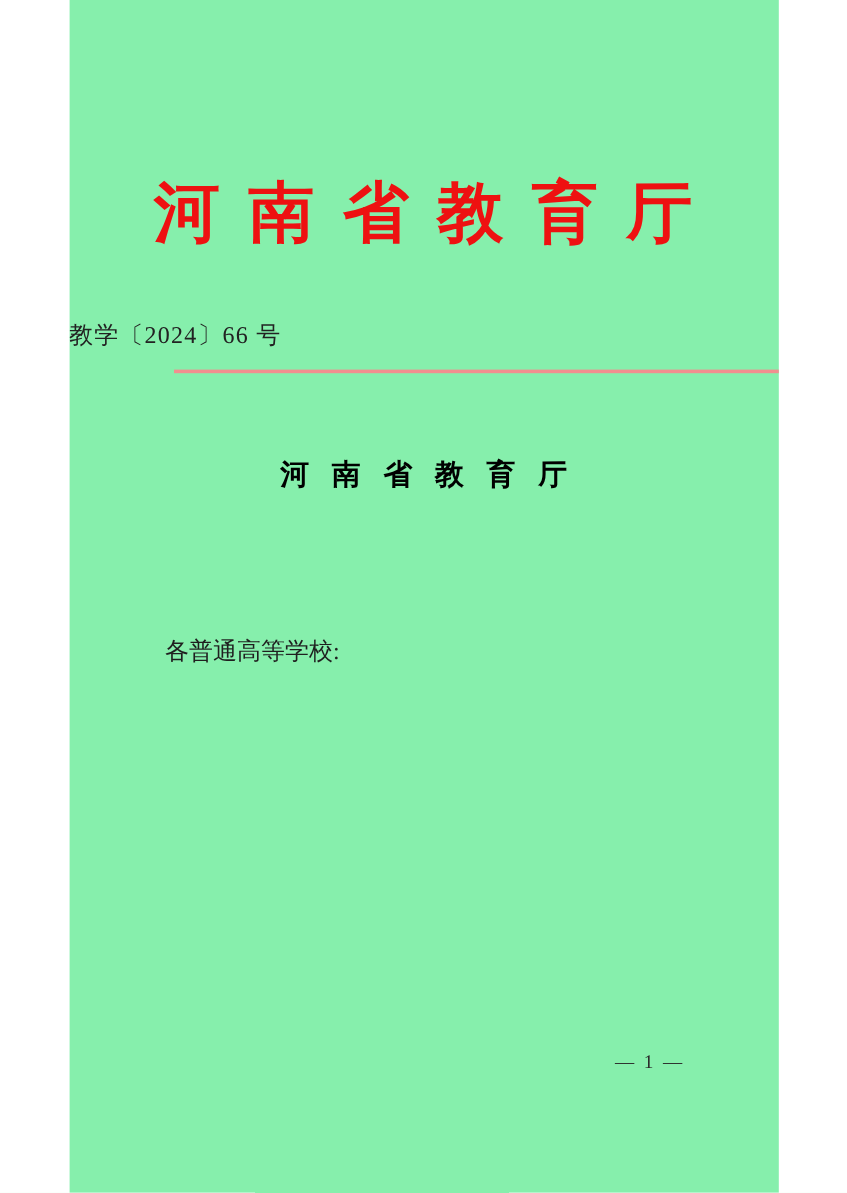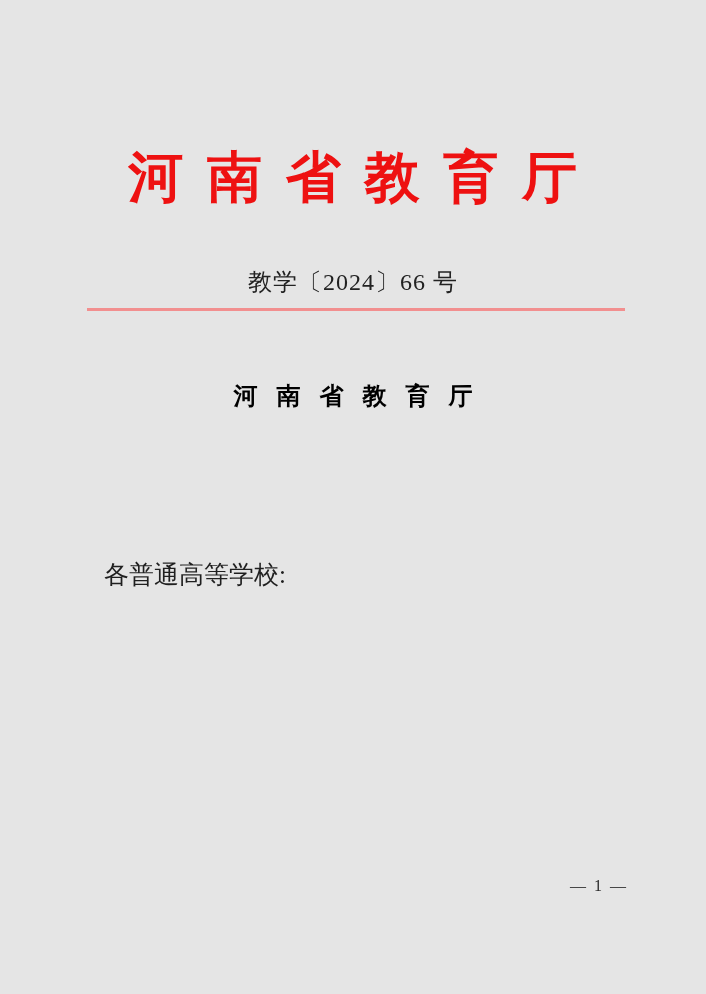--- a/index.html
+++ b/index.html
@@ -1,22 +1,22 @@
 <!DOCTYPE html>
 <html><head>
 <meta charset="utf-8">
 <style>
   * { margin: 0; padding: 0; box-sizing: border-box; }
   html, body { background: #ffffff; }
   .page {
     position: relative;
-    width: 706px;
+    width: 591px;
     height: 994px;
     margin: 0 auto;
-    background: #e5e5e5;
+    background: #86efac;
     overflow: hidden;
     font-family: "Liberation Serif", "DejaVu Serif", serif;
     color: #1f1f1f;
   }
   .letterhead {
     position: absolute;
     top: 141px;
     left: 0;
     width: 100%;
     text-align: center;
@@ -25,22 +25,21 @@
     font-weight: bold;
     word-spacing: 8px;
     letter-spacing: 1px;
     white-space: nowrap;
   }
   .docnum {
     position: absolute;
     top: 266px;
     left: 0;
     width: 100%;
-    text-align: center;
-    font-size: 24px;
+    font-size: 20px;
     color: #222222;
     letter-spacing: 1px;
   }
   .redline {
     position: absolute;
     top: 308px;
     left: 87px;
     width: 538px;
     height: 3px;
     background: linear-gradient(#f0868 6, #f9b3b3);
@@ -62,27 +61,26 @@
     white-space: nowrap;
   }
   .notice-title .t2, .notice-title .t3 {
     font-size: 27px;
     line-height: 40px;
     white-space: nowrap;
   }
   .body-text {
     position: absolute;
     top: 525px;
-    left: 104px;
+    left: 80px;
     width: 537px;
-    font-size: 25px;
+    font-size: 20px;
     line-height: 36.4px;
     text-align: justify;
     color: #1f1f1f;
-    margin-top: 32px;
   }
   .body-text p.para { text-indent: 2em; }
   .pagenum {
     position: absolute;
     top: 877px;
     right: 78px;
     font-size: 16px;
     color: #2a2a2a;
     letter-spacing: 2px;
     white-space: nowrap;

